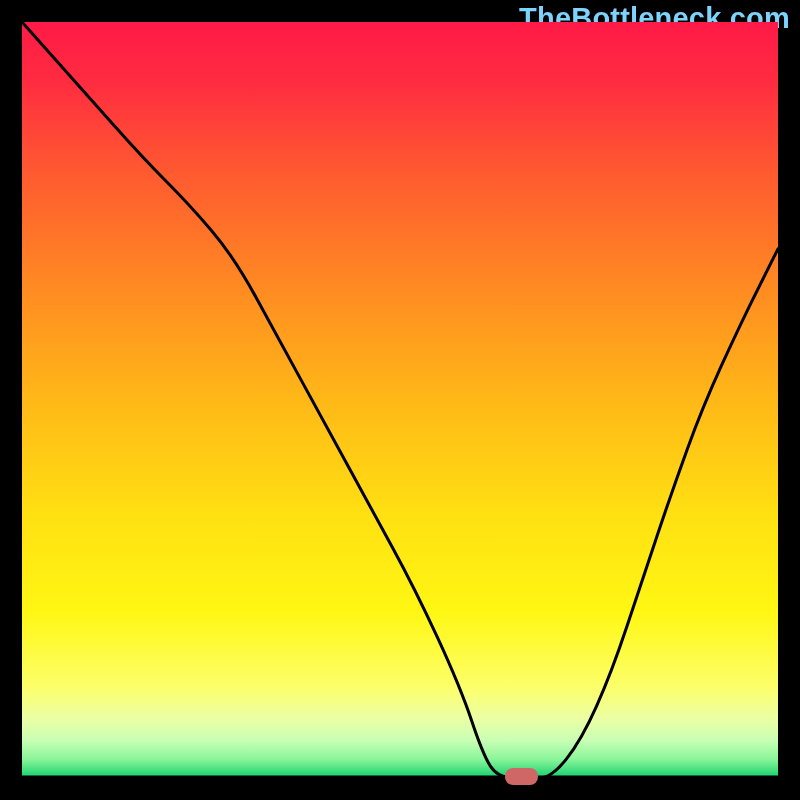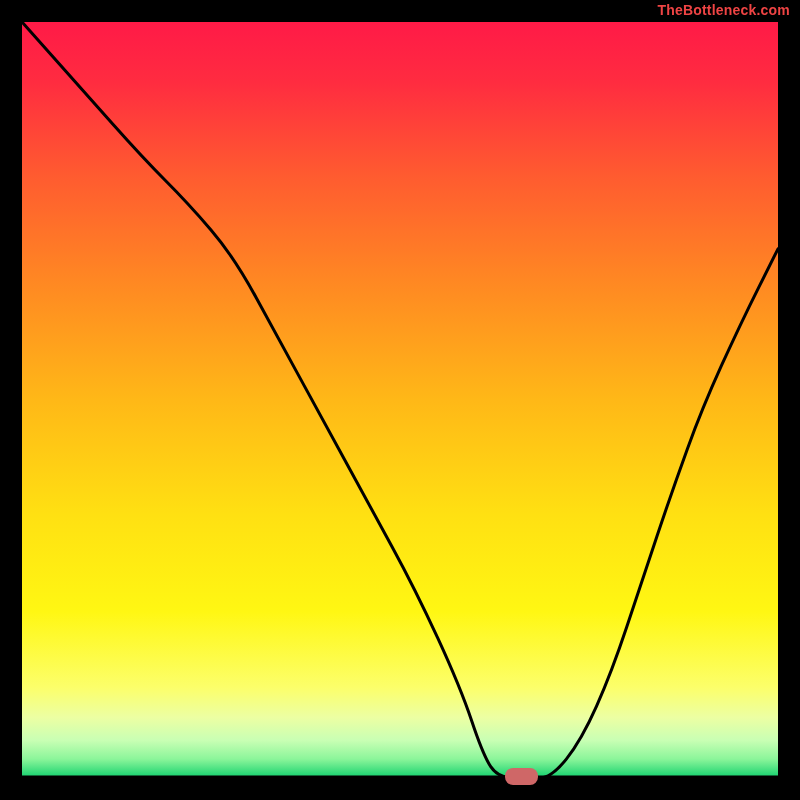--- a/index.html
+++ b/index.html
@@ -14,23 +14,23 @@
     position: relative;
     width: 800px;
     height: 800px;
     background: #000;
   }
   .watermark {
     position: absolute;
     top: 2px;
     right: 10px;
     font-family: Arial, Helvetica, sans-serif;
-    font-size: 14px;
+    font-size: 29px;
     font-weight: 600;
-    color: #ef4444;
+    color: #7dd3fc;
     letter-spacing: 0.2px;
   }
   .plot-area {
     position: absolute;
     left: 22px;
     top: 22px;
     width: 756px;
     height: 756px;
   }
   .plot-area svg {

